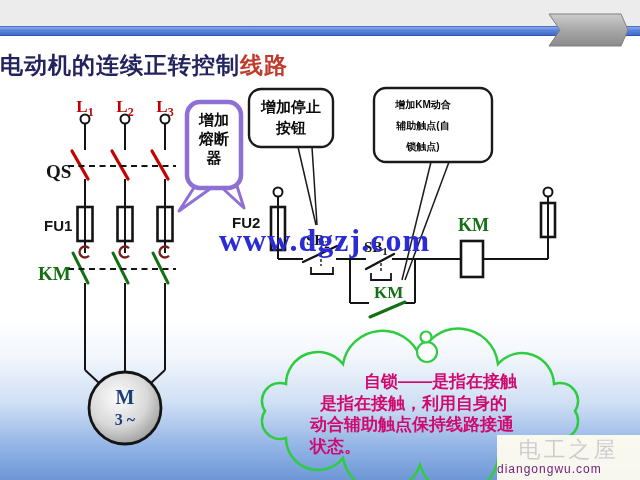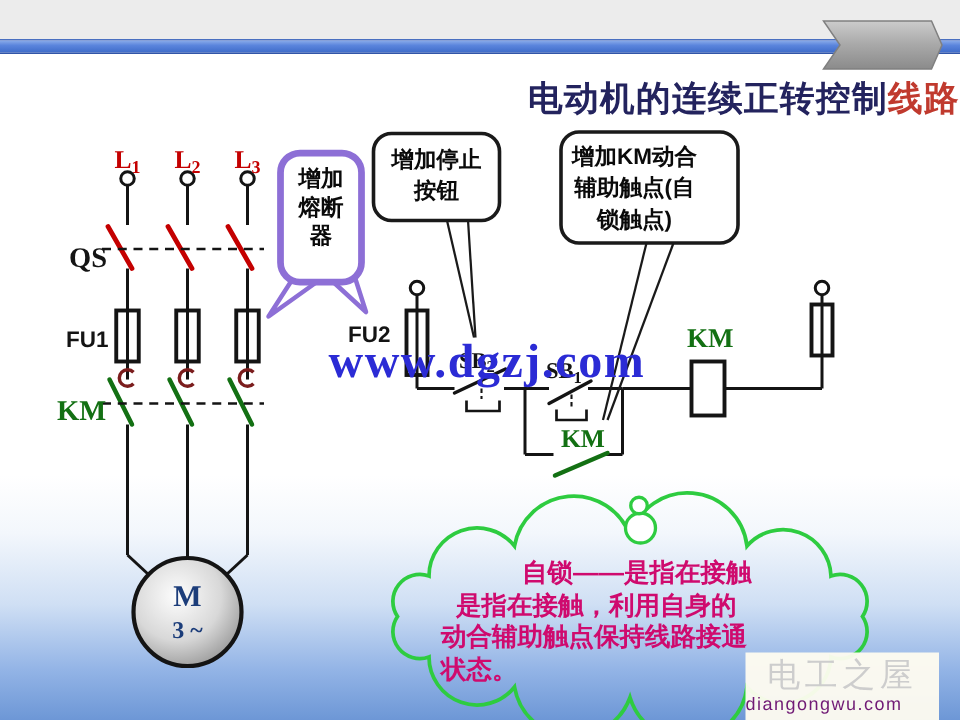--- a/index.html
+++ b/index.html
@@ -32,33 +32,33 @@
   .thought{fill:#fff;stroke:#2ecc40;stroke-width:2.2;}
 
   
   .t-serif{font-family:"Liberation Serif","DejaVu Serif",serif;font-weight:bold;fill:#141414;}
   .t-sans{font-family:"Liberation Sans","DejaVu Sans",sans-serif;font-weight:bold;fill:#141414;}
   .grn{fill:#137013;}
   .red{fill:#c40000;}
   .navy{fill:#1c3d7a;}
 
   
-  .title{left:0;top:50px;width:640px;text-align:right;font-size:23px;font-weight:bold;
+  .title{left:0;top:50px;width:640px;text-align:left;font-size:23px;font-weight:bold;
          font-family:"Liberation Serif","DejaVu Serif",serif;color:#23235e;letter-spacing:1px;}
   .title .hl{color:#c03a2e;}
   .ct{font-weight:bold;color:#0a0a0a;text-align:center;}
   .ct1{left:187px;top:110px;width:54px;font-size:15px;line-height:19px;}
   .ct2{left:249px;top:96px;width:84px;font-size:15px;line-height:21px;}
-  .ct3{left:374px;top:94px;width:98px;font-size:15px;line-height:21px;}
+  .ct3{left:374px;top:94px;width:98px;font-size:10px;line-height:21px;}
   .watermark{left:219px;top:222px;font-size:32px;font-weight:bold;color:#2b2bd5;letter-spacing:1px;
              font-family:"Liberation Serif","DejaVu Serif",serif;}
-  .cloudtext{left:294px;top:371px;width:270px;font-size:17px;line-height:21.5px;font-weight:bold;color:#cf0a6e;}
+  .cloudtext{left:310px;top:371px;width:270px;font-size:17px;line-height:21.5px;font-weight:bold;color:#cf0a6e;}
   .cl-1{padding-left:54px;}
   .cl-2{padding-left:10px;}
-  .footer{left:497px;top:435px;width:129px;height:45px;background:rgba(255,252,240,0.95);}
+  .footer{left:497px;top:435px;width:143px;height:45px;background:rgba(255,252,240,0.95);}
   .footer-name{font-size:22px;color:#cdcdcd;text-align:center;letter-spacing:3px;line-height:25px;margin-top:2px;}
   .footer-url{font-size:12px;color:#701a75;text-align:left;letter-spacing:1px;line-height:14px;}
 </style>
 </head>
 <body>
 
 <div class="stage">
 
   <div class="abs bg"></div>
   <div class="abs topstrip"></div>

